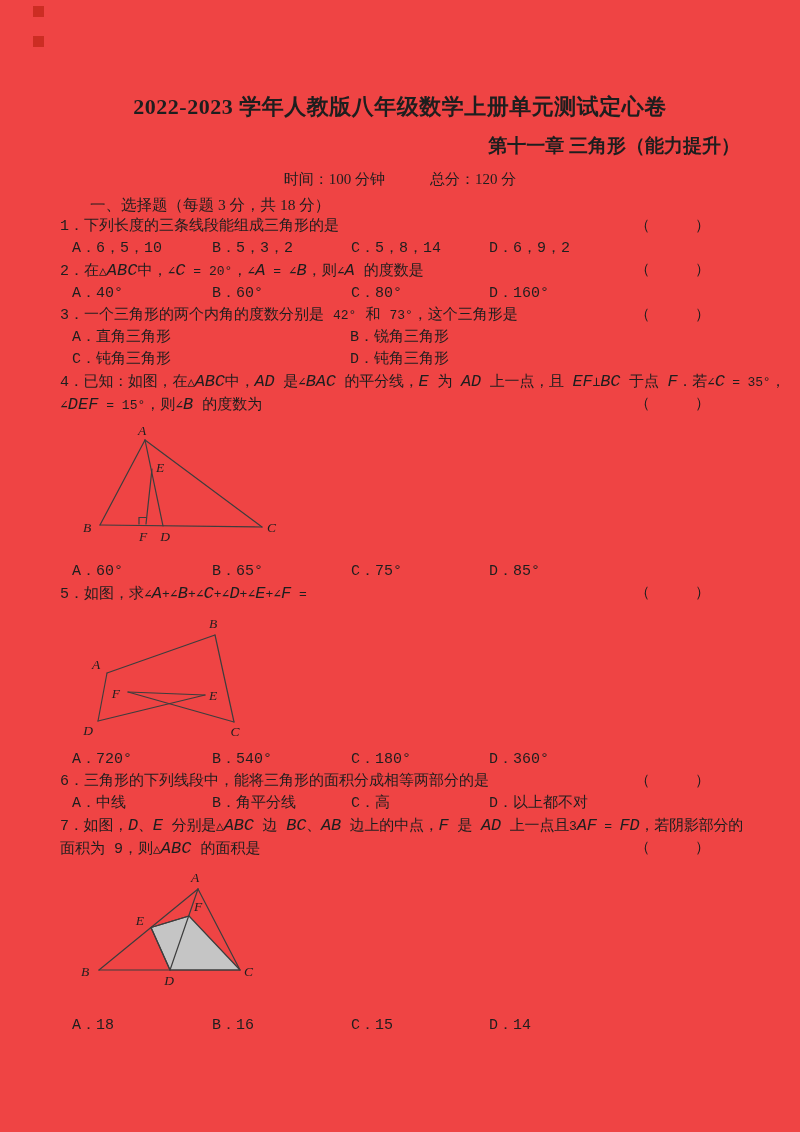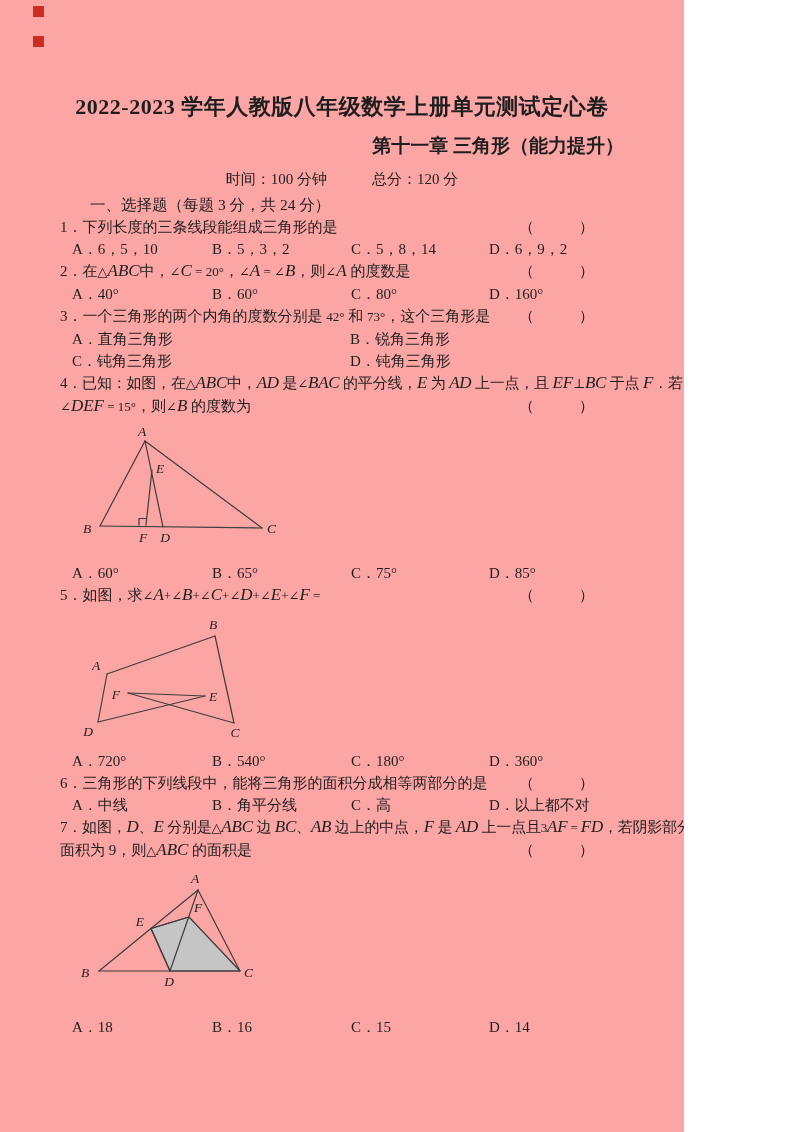--- a/index.html
+++ b/index.html
@@ -1,34 +1,34 @@
 <!DOCTYPE html>
 <html><head>
 <meta charset="utf-8">
 <style>
   html,body{margin:0;padding:0;background:#fff;}
   .page{
     position:relative;
-    width:684px;height:1132px;
+    width:800px;height:1132px;
     box-sizing:border-box;
     padding:92px 60px 0 60px;
-    background:#fca5a5;
+    background:#ef4444;
     font-family:"Liberation Serif","DejaVu Serif",serif;
     color:#1e1e1e;
     overflow:hidden;
   }
   .red-marker{position:absolute;width:11px;height:11px;background:#cc2d23;left:33px;}
   .red-marker.m1{top:6px;}
   .red-marker.m2{top:36px;}
   h1.title{margin:0;font-size:22px;line-height:30px;text-align:center;font-weight:bold;letter-spacing:.5px;}
   h2.subtitle{margin:12px 0 0 0;font-size:19px;line-height:24px;text-align:right;font-weight:bold;}
   .info{margin-top:11px;font-size:15px;line-height:20px;text-align:center;}
   .info .gap{display:inline-block;width:45px;}
   .section{margin-top:5px;padding-left:30px;font-size:15.5px;line-height:22px;}
-  .row{font-size:15px;line-height:22px;}
+  .row{font-size:15px;line-height:22px;font-family:Liberation Mono, monospace;}
   .qrow{display:flex;justify-content:space-between;}
   .qtext{white-space:nowrap;}
   .tight{letter-spacing:-.2px;}
   .paren{flex:0 0 auto;padding-right:30px;white-space:nowrap;}
   .opts{display:grid;grid-template-columns:140px 139px 138px 1fr;padding-left:12px;}
   .opts2{display:grid;grid-template-columns:278px 1fr;padding-left:12px;}
   .ms{font-size:13px;}
   .mi{font-size:17px;font-style:italic;}
   svg.fig{display:block;}
   .fig1{margin:2px 0 2px 12px;}
@@ -44,21 +44,21 @@
 
 <div class="page">
   <div class="red-marker m1"></div>
   <div class="red-marker m2"></div>
 
   <h1 class="title">2022-2023 学年人教版八年级数学上册单元测试定心卷</h1>
   <h2 class="subtitle">第十一章 三角形（能力提升）</h2>
   <div class="info">
     <span>时间：100 分钟</span><span class="gap"></span><span>总分：120 分</span>
   </div>
-  <div class="section">一、选择题（每题 3 分，共 24 分）</div>
+  <div class="section">一、选择题（每题 3 分，共 18 分）</div>
 
   <div class="row qrow">
     <span class="qtext"><span>1．下列长度的三条线段能组成三角形的是</span></span>
     <span class="paren">（　　　）</span>
   </div>
   <div class="row opts">
     <span>A．6，5，10</span>
     <span>B．5，3，2</span>
     <span>C．5，8，14</span>
     <span>D．6，9，2</span>

